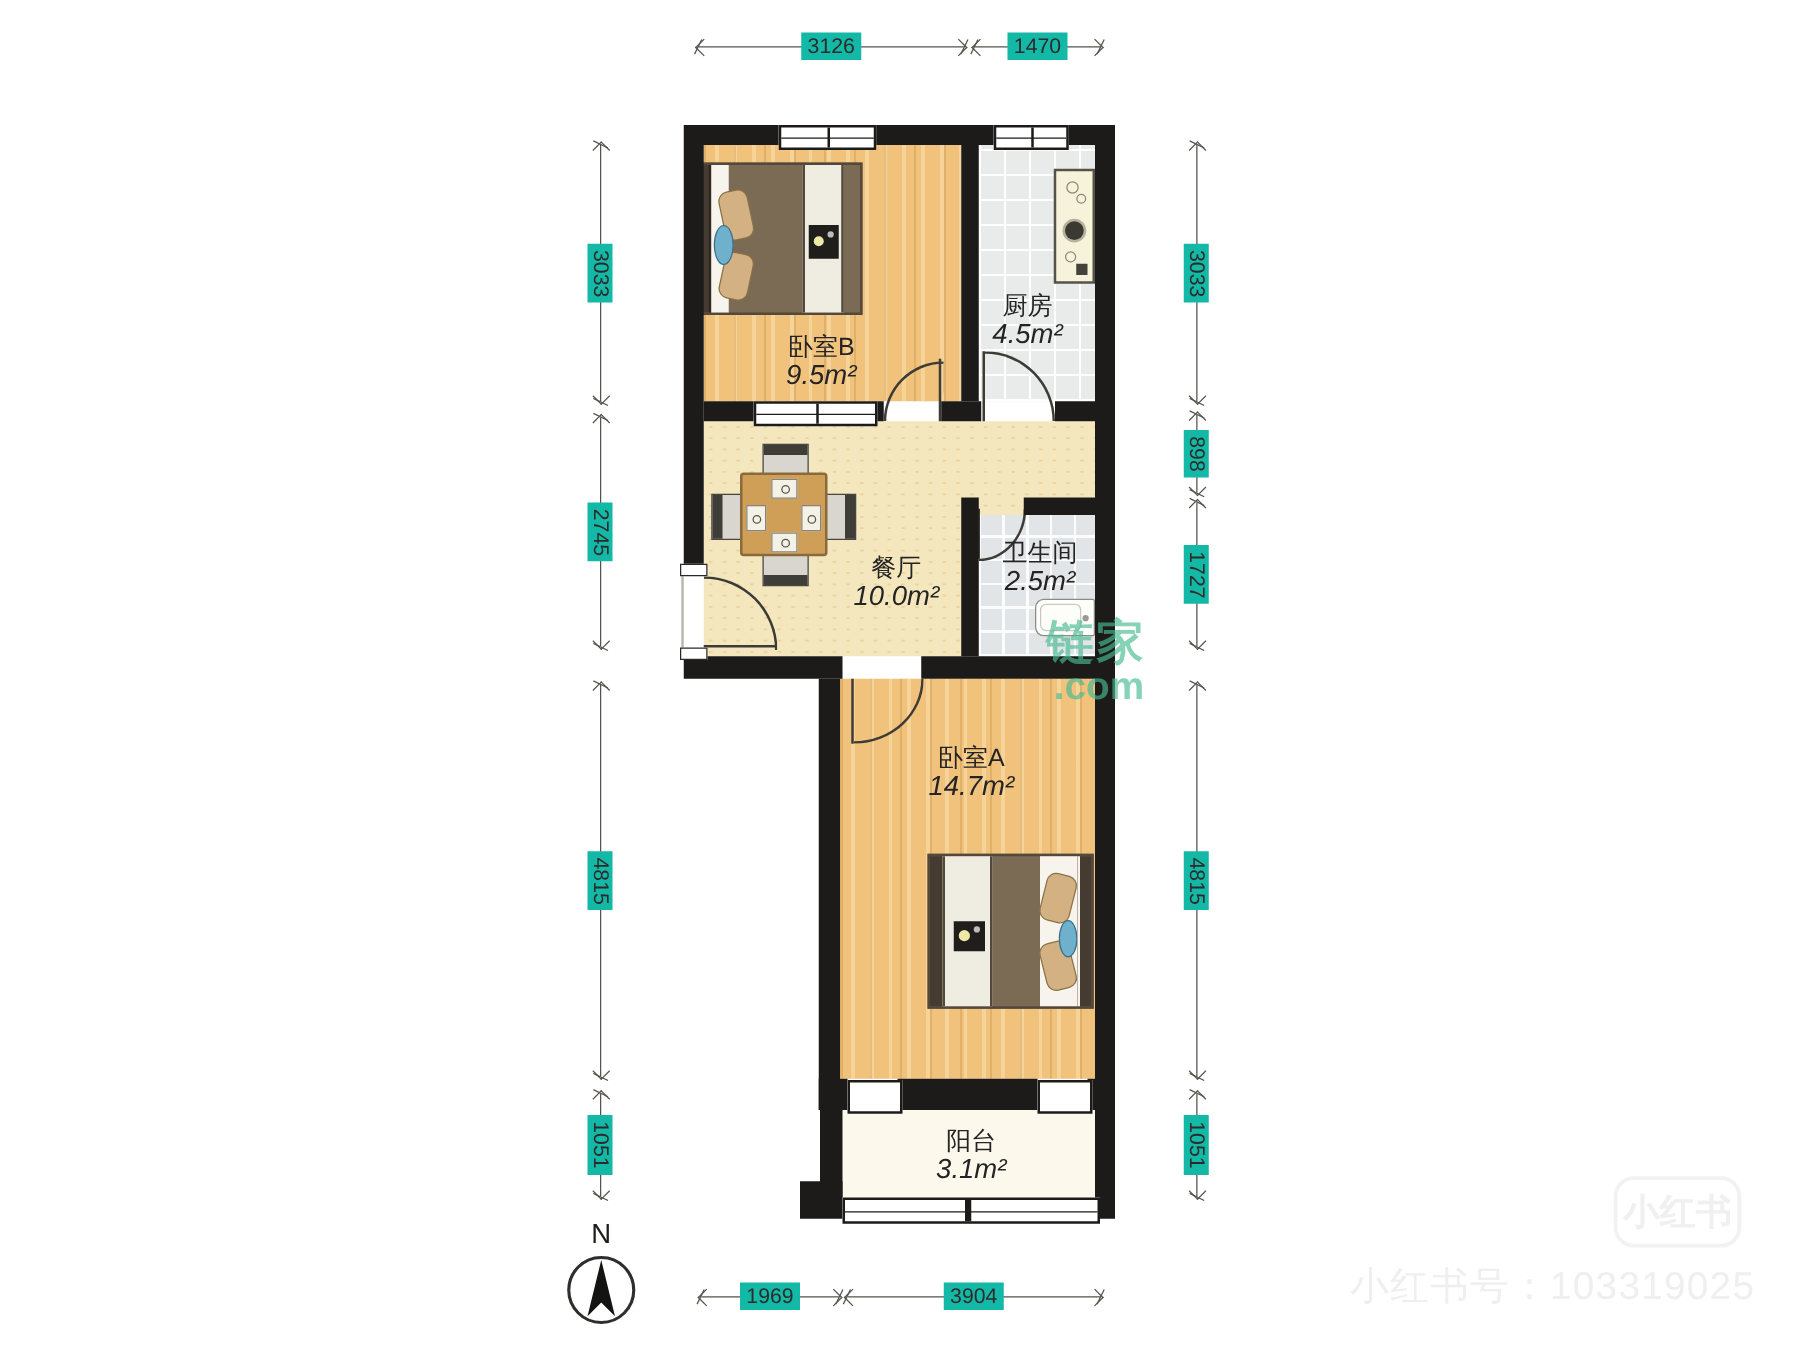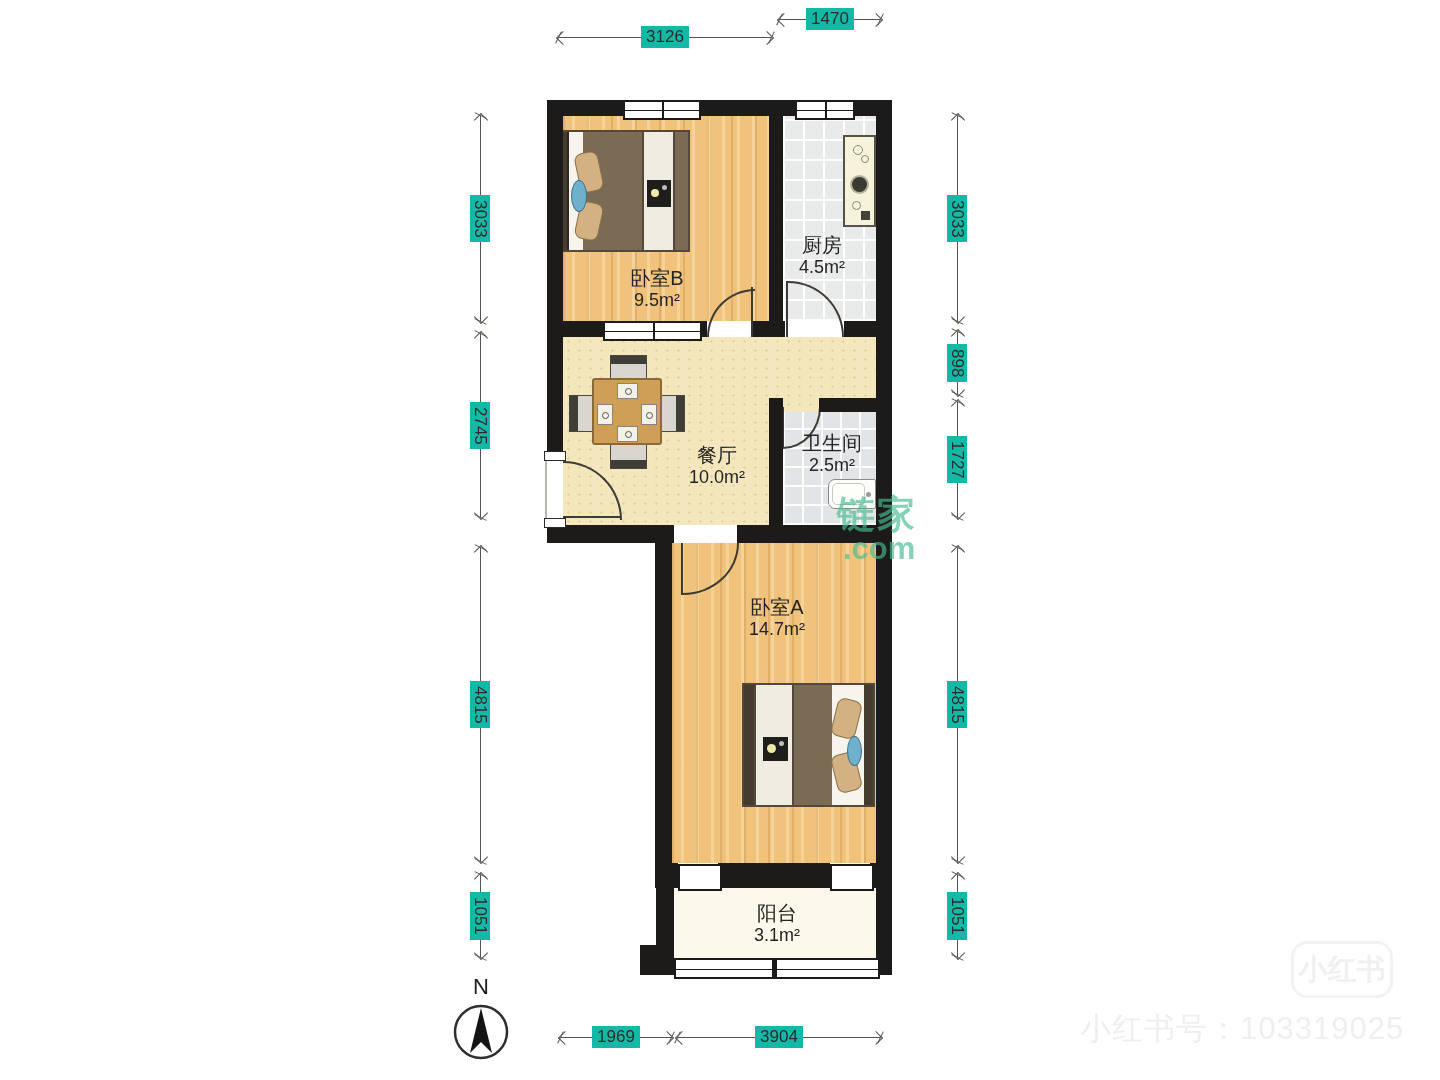--- a/index.html
+++ b/index.html
@@ -23,21 +23,21 @@
   .arc{position:absolute;border:0 solid #3c3b35;z-index:25;}
   .leaf{position:absolute;background:#3c3b35;z-index:26;}
   .jamb{position:absolute;background:#fff;border:1.5px solid #2a2926;z-index:37;}
   
   .f{position:absolute;box-sizing:border-box;z-index:15;}
   .grp{position:absolute;box-sizing:border-box;z-index:15;}
   .grp .f{z-index:auto;}
   
   .lbl{position:absolute;transform:translateX(-50%);text-align:center;color:#242424;z-index:50;white-space:nowrap;}
   .lbl .nm{font-size:20px;line-height:22px;font-weight:500;}
-  .lbl .ar2{font-size:18px;line-height:22px;}
+  .lbl .ar2{font-size:22px;line-height:22px;font-style:italic;}
   
   .dimh,.dimv{position:absolute;display:flex;align-items:center;justify-content:center;z-index:8;color:#2c2b29;}
   .dimh{height:22px;}
   .dimv{width:22px;flex-direction:column;}
   .dimh .ln{position:absolute;left:1px;right:1px;top:50%;border-top:1px solid #55534c;}
   .dimv .ln{position:absolute;top:1px;bottom:1px;left:50%;border-left:1px solid #55534c;}
   .dimh b,.dimv b{position:relative;z-index:2;background:#14b8a6;font-weight:400;font-size:17px;}
   .dimh b{padding:0 5px;line-height:22px;}
   .dimv b{padding:5px 0;writing-mode:vertical-rl;}
   .ch{position:absolute;width:9px;height:9px;border:0 solid #55534c;z-index:1;}
@@ -223,21 +223,21 @@
   </div>
 
   <div class="dimh" style="left:558px;top:26px;width:214px;">
     <i class="ln"></i>
       <i class="ch l"></i>
       <i class="ch r"></i>
       <i class="tk tl"></i>
       <i class="tk tr"></i>
       <b>3126</b>
   </div>
-  <div class="dimh" style="left:779px;top:8px;width:102px;">
+  <div class="dimh" style="left:779px;top:26px;width:102px;">
     <i class="ln"></i>
       <i class="ch l"></i>
       <i class="ch r"></i>
       <i class="tk tl"></i>
       <i class="tk tr"></i>
       <b>1470</b>
   </div>
 
   <div class="dimh" style="left:560px;top:1026px;width:112px;">
     <i class="ln"></i>

